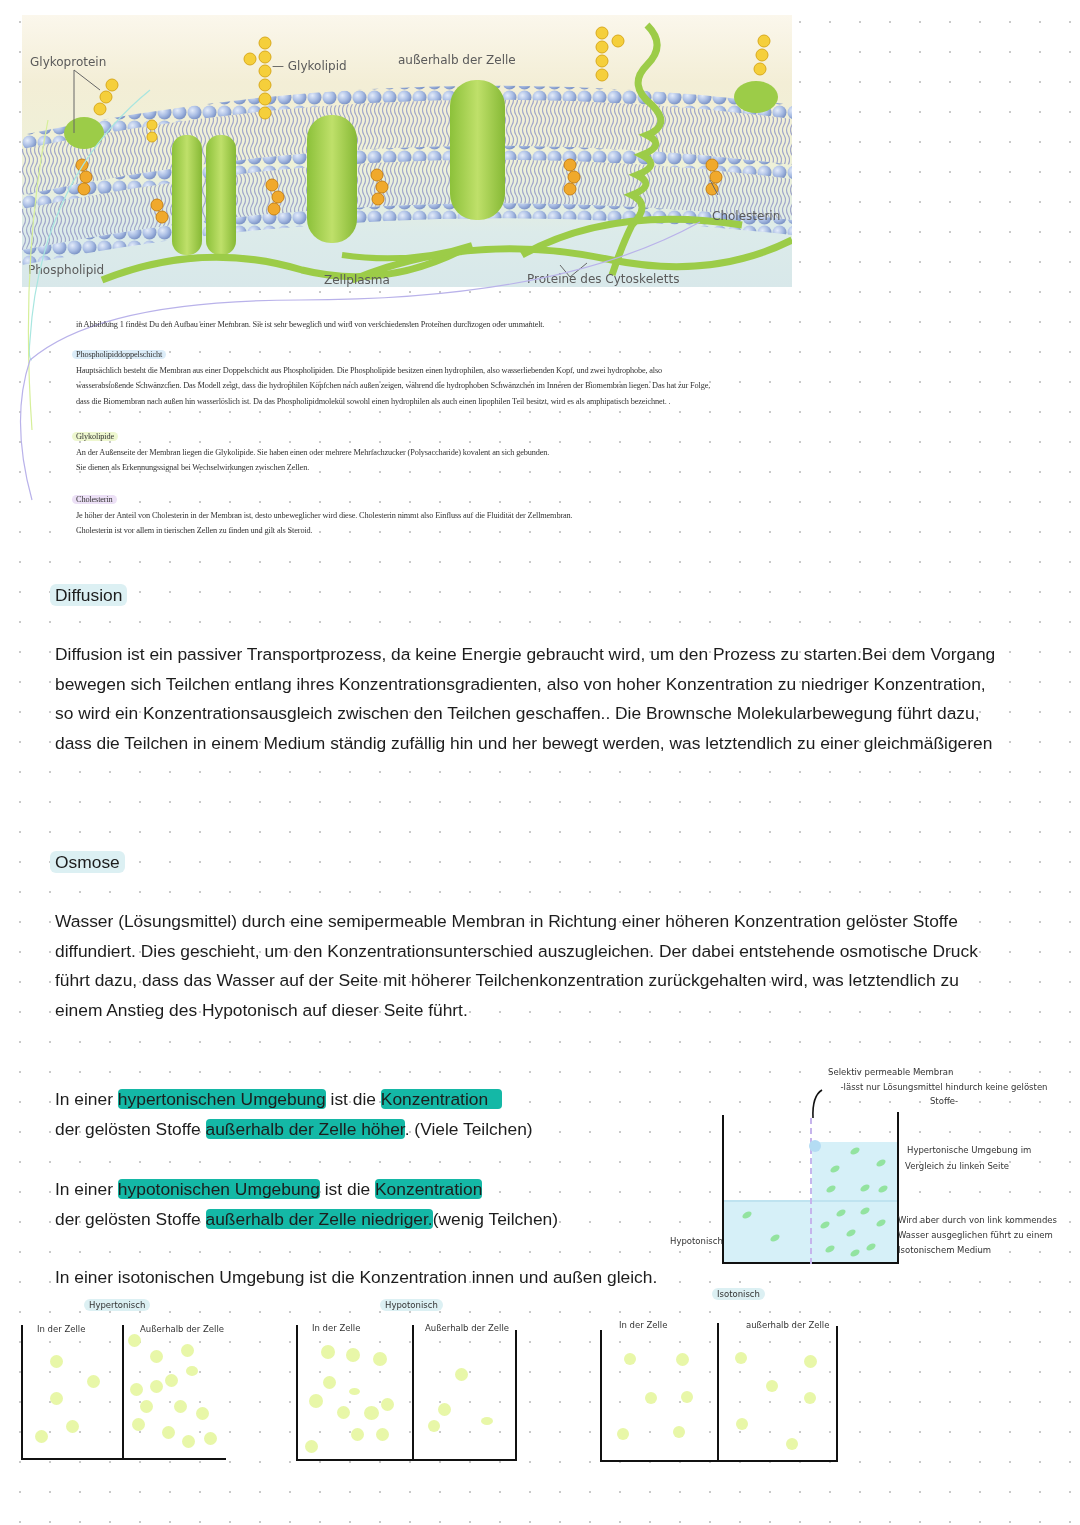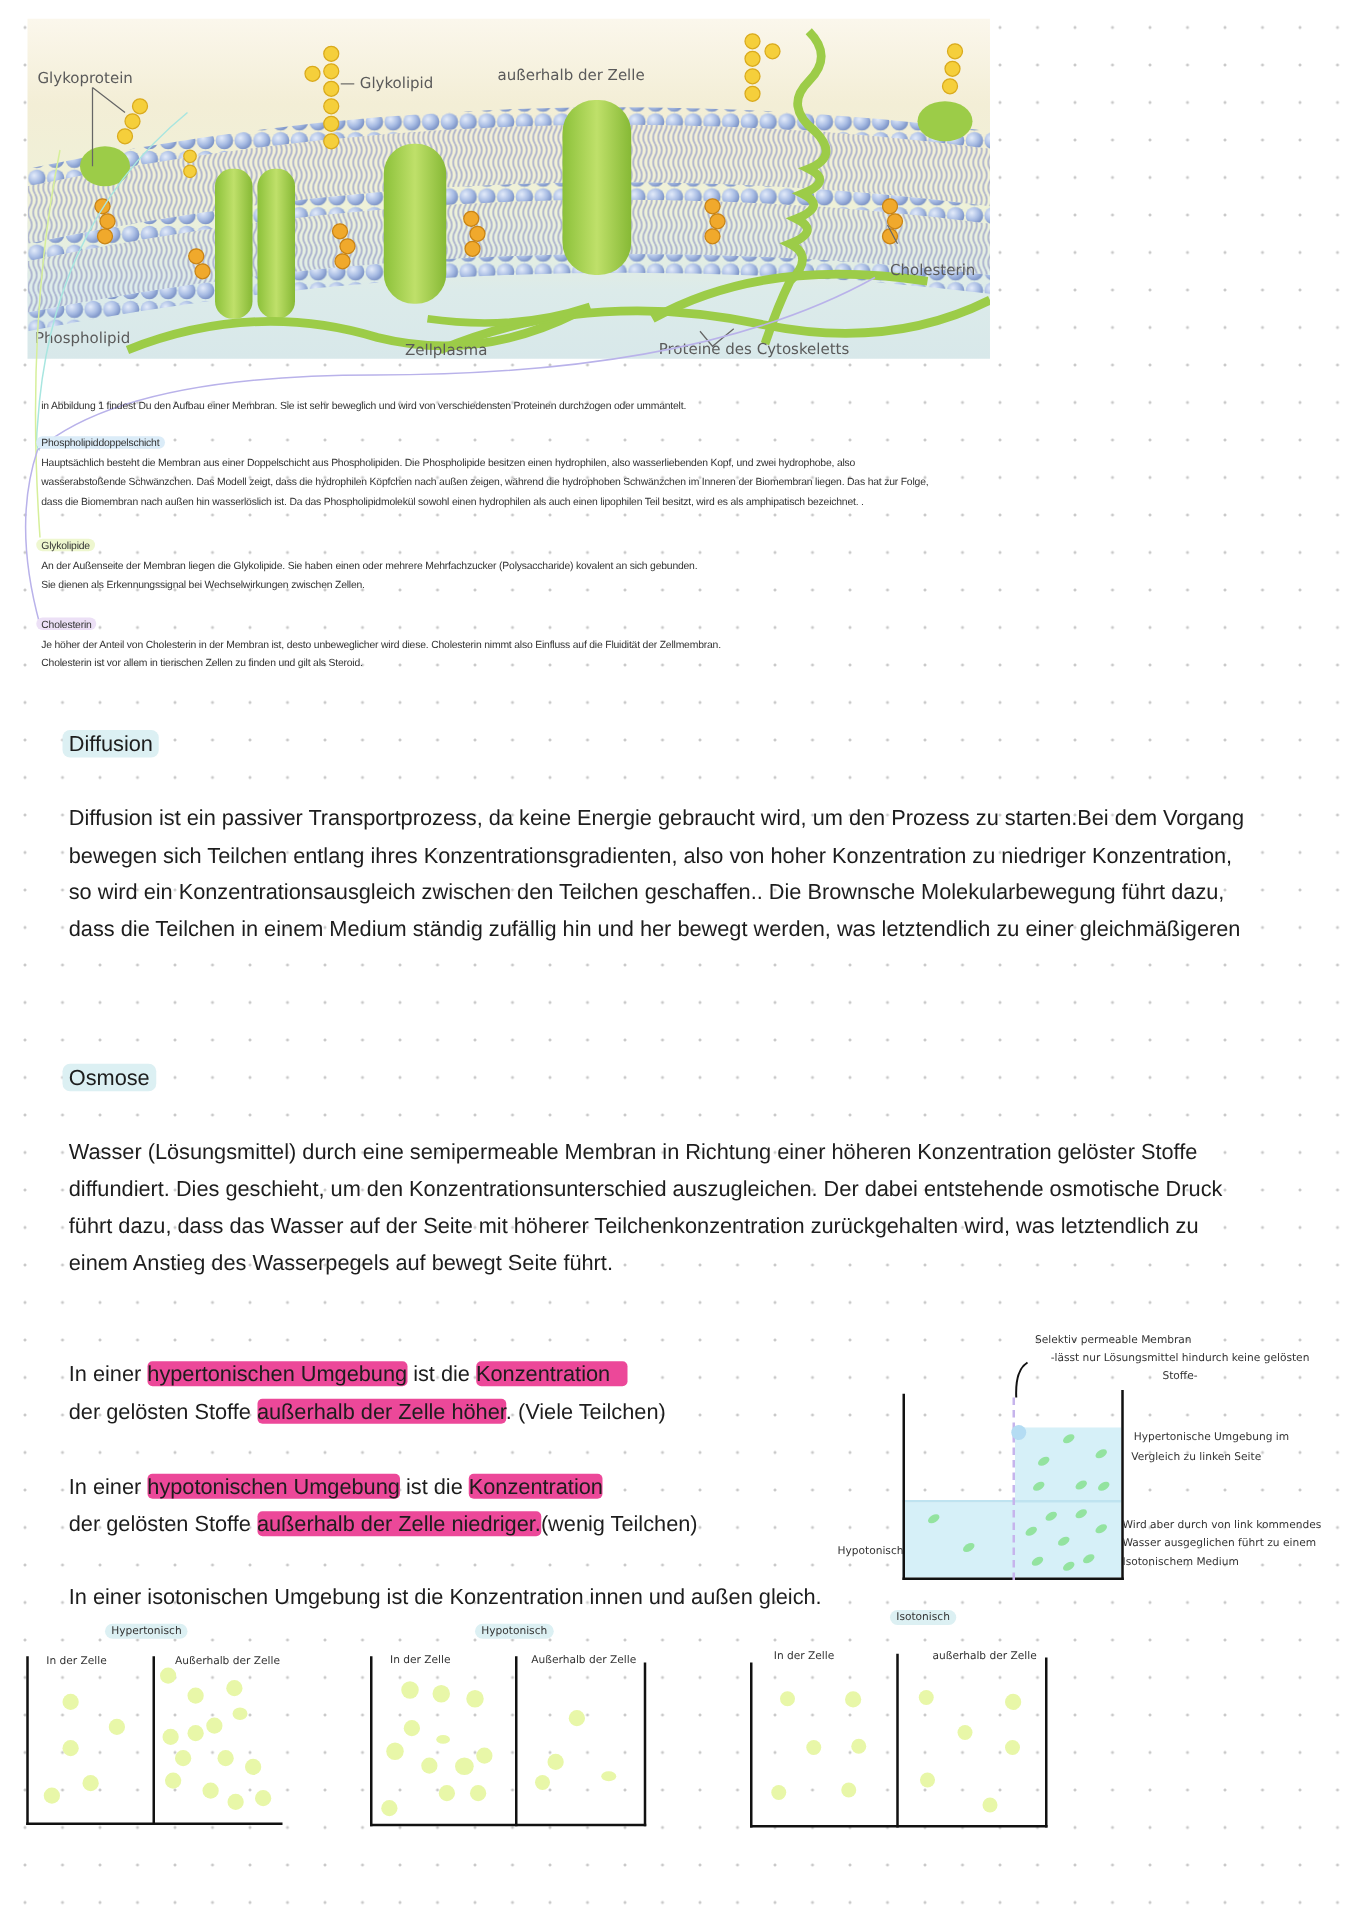--- a/index.html
+++ b/index.html
@@ -11,26 +11,26 @@
     background-position: 5px 7px;
     font-family: "Liberation Sans", sans-serif;
     color:#1a1a1a;
   }
   .abs { position:absolute; }
   
   .figure { left:22px; top:15px; width:770px; height:272px; overflow:hidden;
     background: linear-gradient(#fbf7ec 0%, #f3eed6 25%, #eef1d8 55%, #dcebea 80%, #d8e8ea 100%); }
   .fig-label { position:absolute; font-size:12px; color:#5a5a5a; font-family:"DejaVu Sans", sans-serif; }
   
-  .hw { font-family:Liberation Sans, sans-serif; font-size:8.3px; color:#333; line-height:15.5px; letter-spacing:-0.15px; }
+  .hw { font-family:Liberation Serif, serif; font-size:8.3px; color:#333; line-height:15.5px; letter-spacing:-0.15px;padding-left:43px; }
   .hl-blue { background:#dbecf8; border-radius:6px; padding:0 4px; }
   .hl-green { background:#eef7cf; border-radius:6px; padding:0 4px; }
   .hl-purple { background:#ece0f6; border-radius:6px; padding:0 4px; }
   .hl-teal { background:#dcf0f3; border-radius:6px; padding:1px 5px; }
-  .hl-yellow { background:#ec4899; border-radius:4px; }
+  .hl-yellow { background:#14b8a6; border-radius:4px; }
   .body-text { font-size:17.4px; line-height:29.6px; color:#1d1d1d; }
   .heading { font-size:17.4px; color:#1d1d1d; }
   .small-note { font-family:"DejaVu Sans", sans-serif; font-size:8.5px; color:#333; line-height:14px;text-align:center; }
   .beaker-line { position:absolute; background:#111; }
   .particle { position:absolute; border-radius:50%; background:#e8f7a8; }
   .leaf { position:absolute; width:10px; height:6px; border-radius:50%; background:#93e3a0; transform:rotate(-30deg); }
 </style>
 </head>
 <body>
 
@@ -169,21 +169,21 @@
   <div>dass die Teilchen in einem Medium ständig zufällig hin und her bewegt werden, was letztendlich zu einer gleichmäßigeren</div>
 </div>
 
 <div class="abs heading" style="left:50px;top:852px;">
   <span class="hl-teal">Osmose</span>
 </div>
 <div class="abs body-text" style="left:55px;top:907px;width:1000px;">
   <div>Wasser (Lösungsmittel) durch eine semipermeable Membran in Richtung einer höheren Konzentration gelöster Stoffe</div>
   <div>diffundiert. Dies geschieht, um den Konzentrationsunterschied auszugleichen. Der dabei entstehende osmotische Druck</div>
   <div>führt dazu, dass das Wasser auf der Seite mit höherer Teilchenkonzentration zurückgehalten wird, was letztendlich zu</div>
-  <div>einem Anstieg des Wasserpegels auf bewegt Seite führt.</div>
+  <div>einem Anstieg des Hypotonisch auf dieser Seite führt.</div>
 </div>
 
 <div class="abs body-text" style="left:55px;top:1085px;">
   <div><span>In einer </span><span class="hl-yellow">hypertonischen Umgebung</span><span> ist die </span><span class="hl-yellow" style="padding-right:14px;">Konzentration</span></div>
   <div><span>der gelösten Stoffe </span><span class="hl-yellow">außerhalb der Zelle höher</span><span>. (Viele Teilchen)</span></div>
 </div>
 
 <div class="abs body-text" style="left:55px;top:1175px;">
   <div><span>In einer </span><span class="hl-yellow">hypotonischen Umgebung</span><span> ist die </span><span class="hl-yellow">Konzentration</span></div>
   <div><span>der gelösten Stoffe </span><span class="hl-yellow">außerhalb der Zelle niedriger.</span><span>(wenig Teilchen)</span></div>

